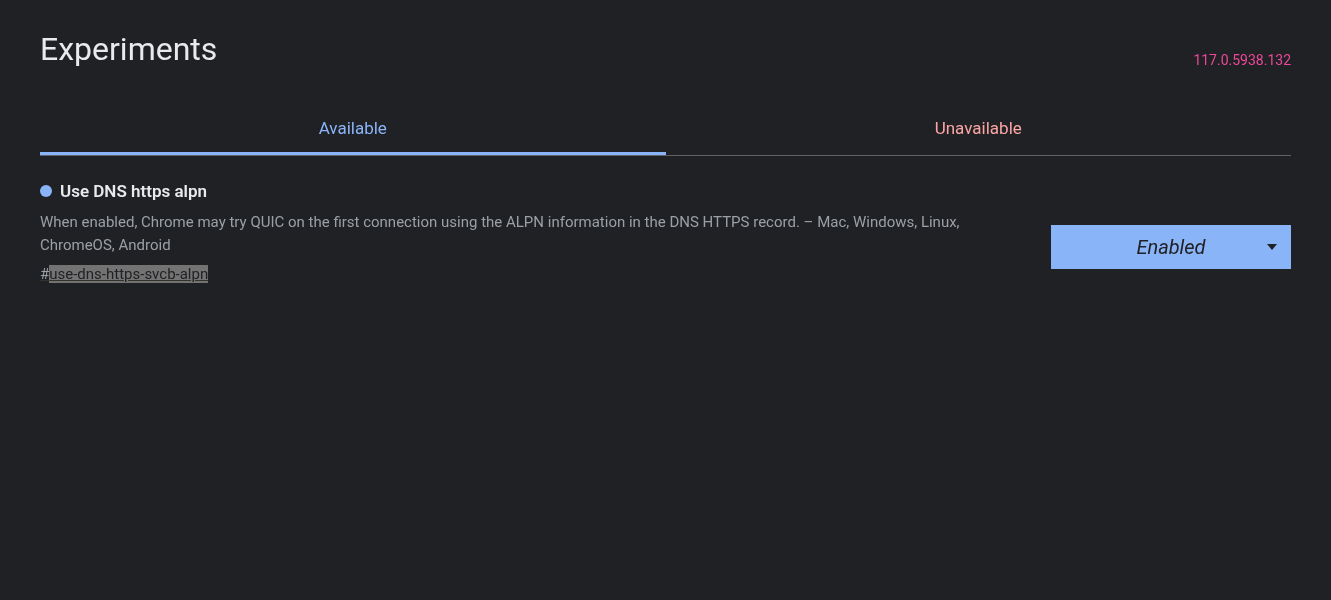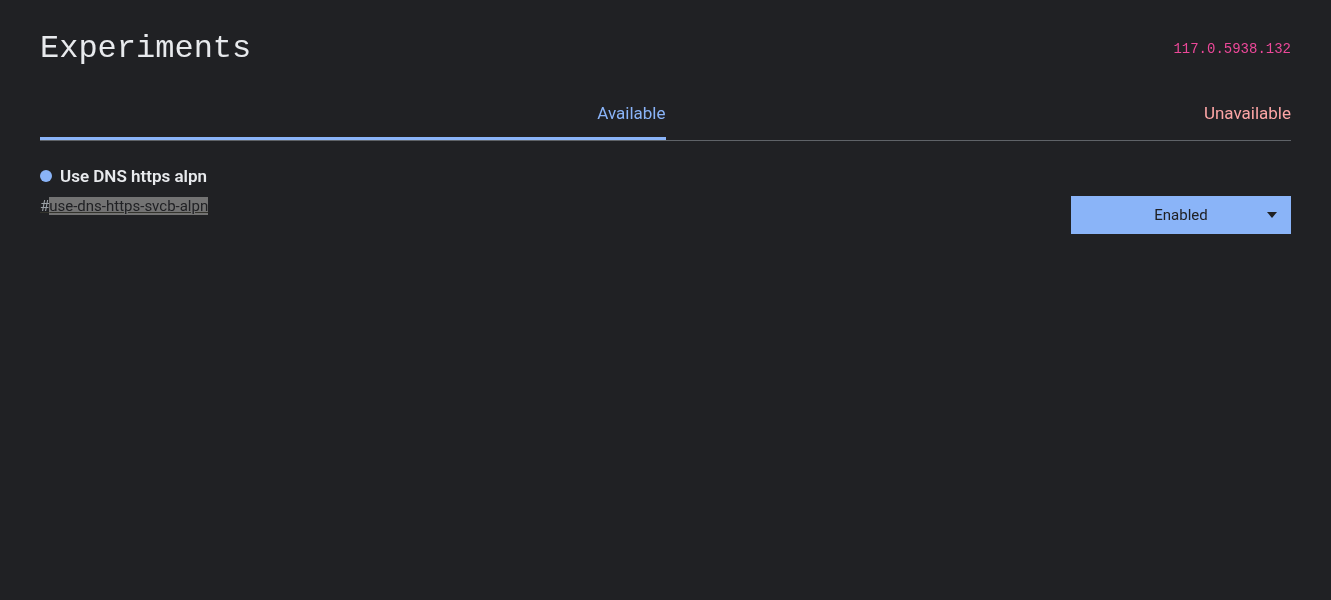--- a/index.html
+++ b/index.html
@@ -14,57 +14,56 @@
       width: 1331px;
       height: 600px;
       overflow: hidden;
     }
     .container {
       padding: 30px 40px;
     }
     .header {
       display: flex;
       justify-content: space-between;
-      align-items: center;
-      margin-bottom: 22px;
-      font-family: Liberation Mono, monospace;
+      align-items: flex-end;
+      margin-bottom: 36px;
     }
     .page-title {
       font-size: 32px;
       font-weight: 400;
       color: #e8eaed;
     }
     .version {
       font-size: 14px;
       color: #ec4899;
     }
     .tabs {
       display: flex;
       border-bottom: 1px solid #5f6368;
       margin-bottom: 25px;
     }
     .tab {
       flex: 1;
-      text-align: right;
+      text-align: center;
       padding: 14px 0;
       font-size: 17px;
       cursor: pointer;
       border-bottom: 3px solid transparent;
     }
     .tab.active {
       color: #8ab4f8;
       border-bottom: 3px solid #8ab4f8;
     }
     .tab.inactive {
       color: #fca5a5;
     }
     .flag-item {
       display: flex;
       gap: 30px;
-      align-items: flex-start;
+      align-items: center;
     }
     .flag-content {
       flex: 1;
     }
     .flag-title-row {
       display: flex;
       align-items: center;
       gap: 8px;
       margin-bottom: 10px;
     }
@@ -97,29 +96,30 @@
       color: #202124;
     }
     .flag-hash {
       color: #9aa0a6;
     }
     .dropdown {
       background: #8ab4f8;
       color: #202124;
       border: none;
       padding: 10px 18px;
-      font-size: 15px;
-      width: 220px;
+      font-size: 20px;
+      width: 240px;
       display: flex;
       justify-content: center;
       align-items: center;
       gap: 10px;
       cursor: pointer;
       margin-top: 30px;
       position: relative;
+      font-style: italic;
     }
     .dropdown-label {
       flex: 1;
       text-align: center;
     }
     .chevron-down {
       position: absolute;
       right: 14px;
       width: 0;
       height: 0;
@@ -141,20 +141,21 @@
     <div class="tab active">Available</div>
     <div class="tab inactive">Unavailable</div>
   </div>
 
   <div class="flag-item">
     <div class="flag-content">
       <div class="flag-title-row">
         <div class="status-dot"></div>
         <div class="flag-title">Use DNS https alpn</div>
       </div>
+      <div class="flag-description">When enabled, Chrome may try QUIC on the first connection using the ALPN information in the DNS HTTPS record. – Mac, Windows, Linux, ChromeOS, Android</div>
       <a class="flag-anchor"><span class="flag-hash">#</span><span class="flag-anchor-highlight">use-dns-https-svcb-alpn</span></a>
     </div>
     <div class="dropdown">
       <span class="dropdown-label">Enabled</span>
       <span class="chevron-down"></span>
     </div>
   </div>
 </div>
 
 </body></html>

